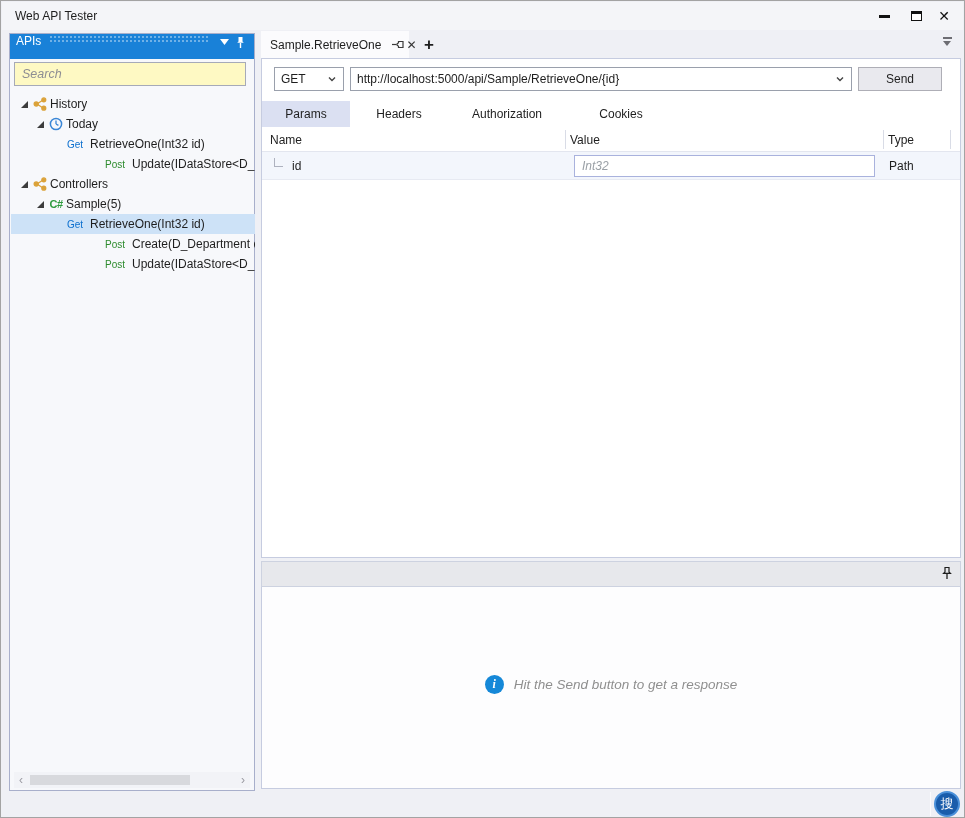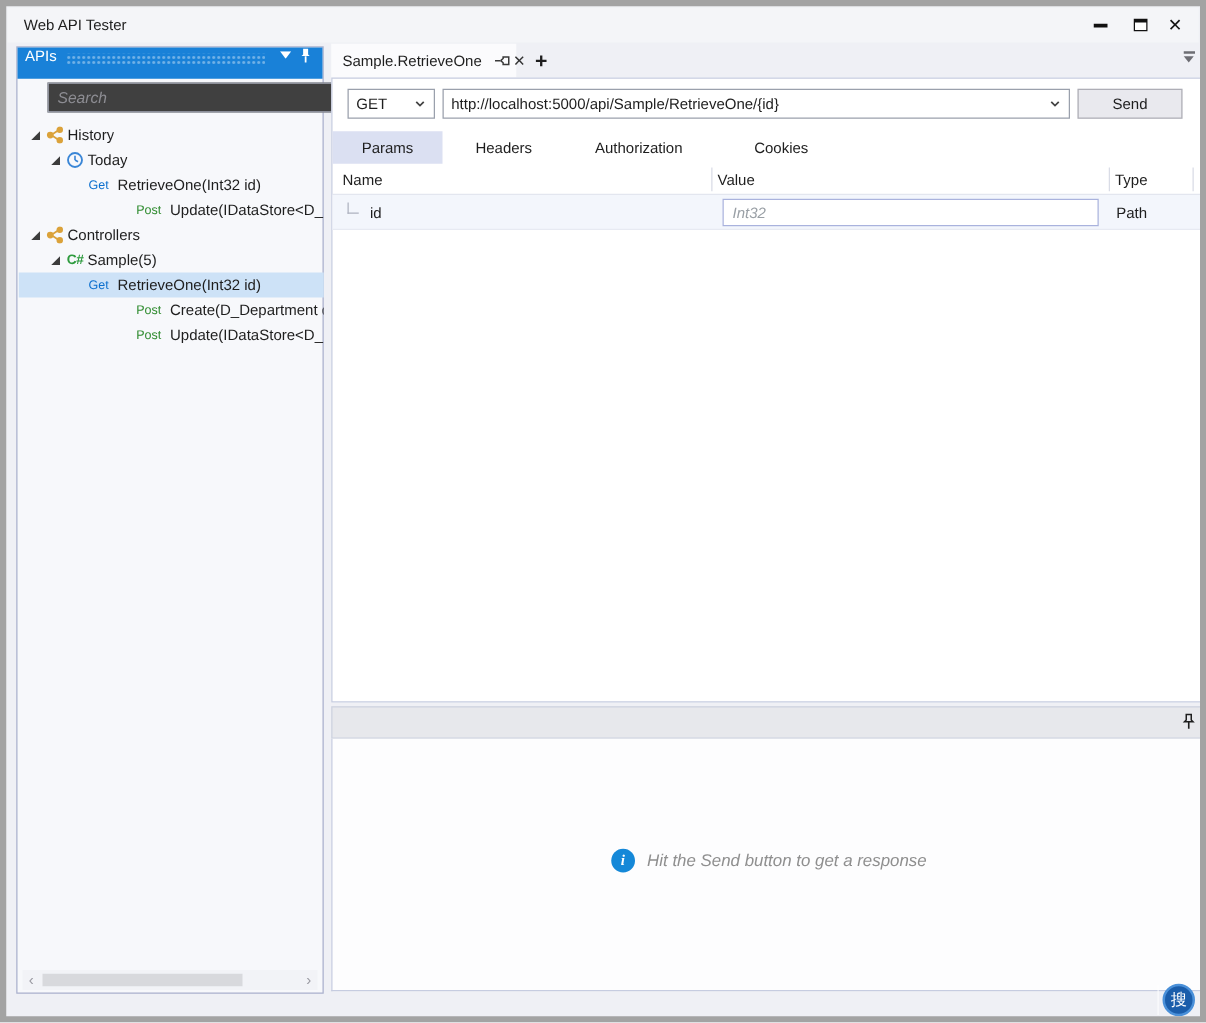--- a/index.html
+++ b/index.html
@@ -1,43 +1,43 @@
 <!DOCTYPE html>
 <html><head>
 <meta charset="utf-8">
 <style>
   * { margin:0; padding:0; box-sizing:border-box; }
   html,body { width:965px; height:818px; font-family:"Liberation Sans","DejaVu Sans",sans-serif; }
   .window {
     position:relative; width:965px; height:818px;
-    background:#eff0f5; border:5px solid #a3a3a3; overflow:hidden;
+    background:#eff0f5; border:1px solid #a3a3a3; overflow:hidden;
     font-size:12px; color:#1e1e1e;
   }
   .abs { position:absolute; }
 
   
   .titlebar { left:1px; top:1px; right:1px; height:28px; background:#f4f5f8; }
   .title-text { left:13px; top:7px; font-size:12px; color:#1e1e1e; }
   .winbtn { top:0; width:30px; height:28px; display:flex; align-items:center; justify-content:center; cursor:default; }
   .btn-min  { right:64px; }
   .btn-max  { right:32px; }
   .btn-close{ right:4px; }
   .glyph-min { width:11px; height:3px; background:#111; }
   .glyph-max { width:11px; height:10px; border:1px solid #111; border-top:3px solid #111; background:#fff; }
   .glyph-close { font-size:14px; font-weight:bold; color:#111; line-height:1; }
 
   
   .sidebar { left:8px; top:32px; width:246px; height:758px; background:#f7f8fb; border:1px solid #a8afcb; }
-  .sb-header { left:0; top:0; right:0; height:25px; background:#1981d8; display:flex; align-items:flex-end; padding:11px 6px; }
+  .sb-header { left:0; top:0; right:0; height:25px; background:#1981d8; display:flex; align-items:flex-start; padding:0 6px; }
   .sb-title { color:#fff; font-size:12px; margin-right:8px; }
   .sb-grip { flex:1; height:9px; margin-right:8px;
     background-image:radial-gradient(rgba(255,255,255,.38) 1px, transparent 1.3px);
     background-size:4px 4px; background-position:0 1px; }
   .sb-hicon { width:16px; height:16px; display:flex; align-items:center; justify-content:center; }
-  .sb-search { left:24px; top:28px; width:232px; height:24px; background:#404040; border:1px solid #a6aab8; display:flex; align-items:center; padding:0 7px; }
+  .sb-search { left:4px; top:28px; width:232px; height:24px; background:#fef9c3; border:1px solid #a6aab8; display:flex; align-items:center; padding:0 7px; }
   .sb-search-ph { font-style:italic; color:#8d8d93; font-size:12.5px; }
 
   .tree { left:1px; top:60px; width:242px; }
   .trow { position:relative; height:20px; display:flex; align-items:center; white-space:nowrap; overflow:hidden; width:244px; }
   .trow.sel { background:#cde2f7; }
   .twist { width:9px; height:9px; flex:none; }
   .twist svg { display:block; }
   .l1 .pad { width:9px; flex:none; }
   .l2 .pad { width:25px; flex:none; }
   .l3 .pad { width:46px; flex:none; }

